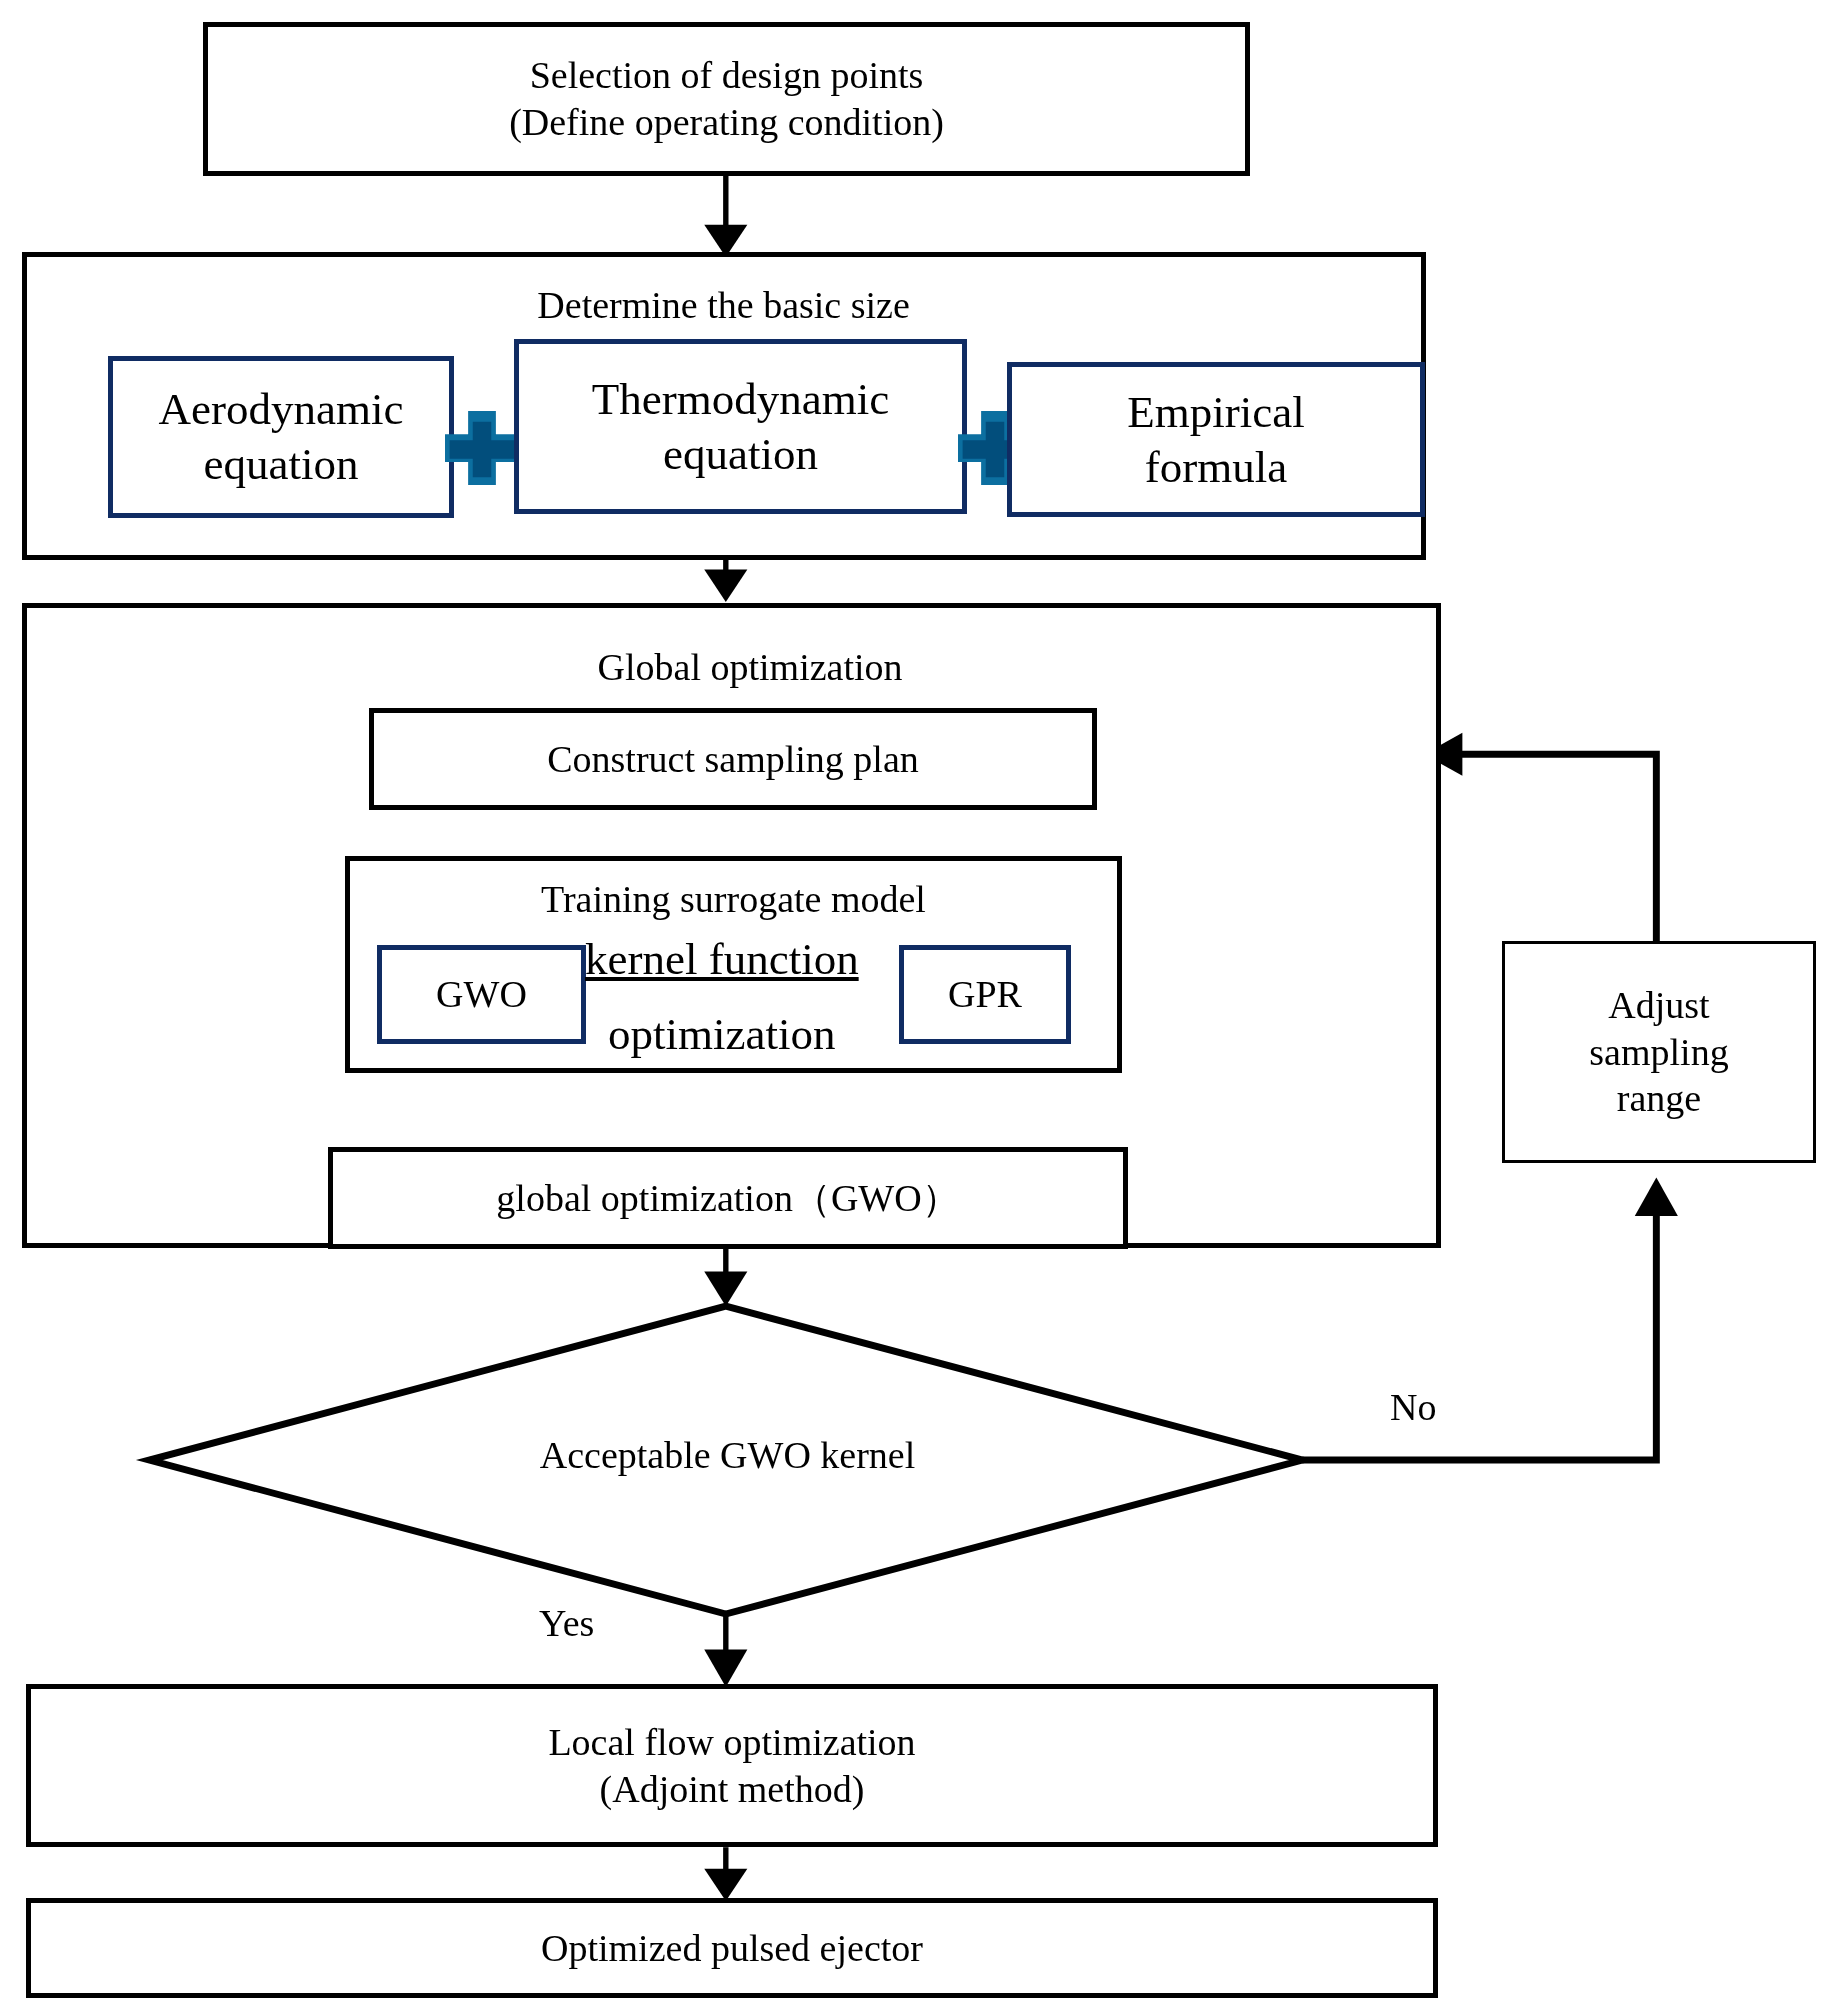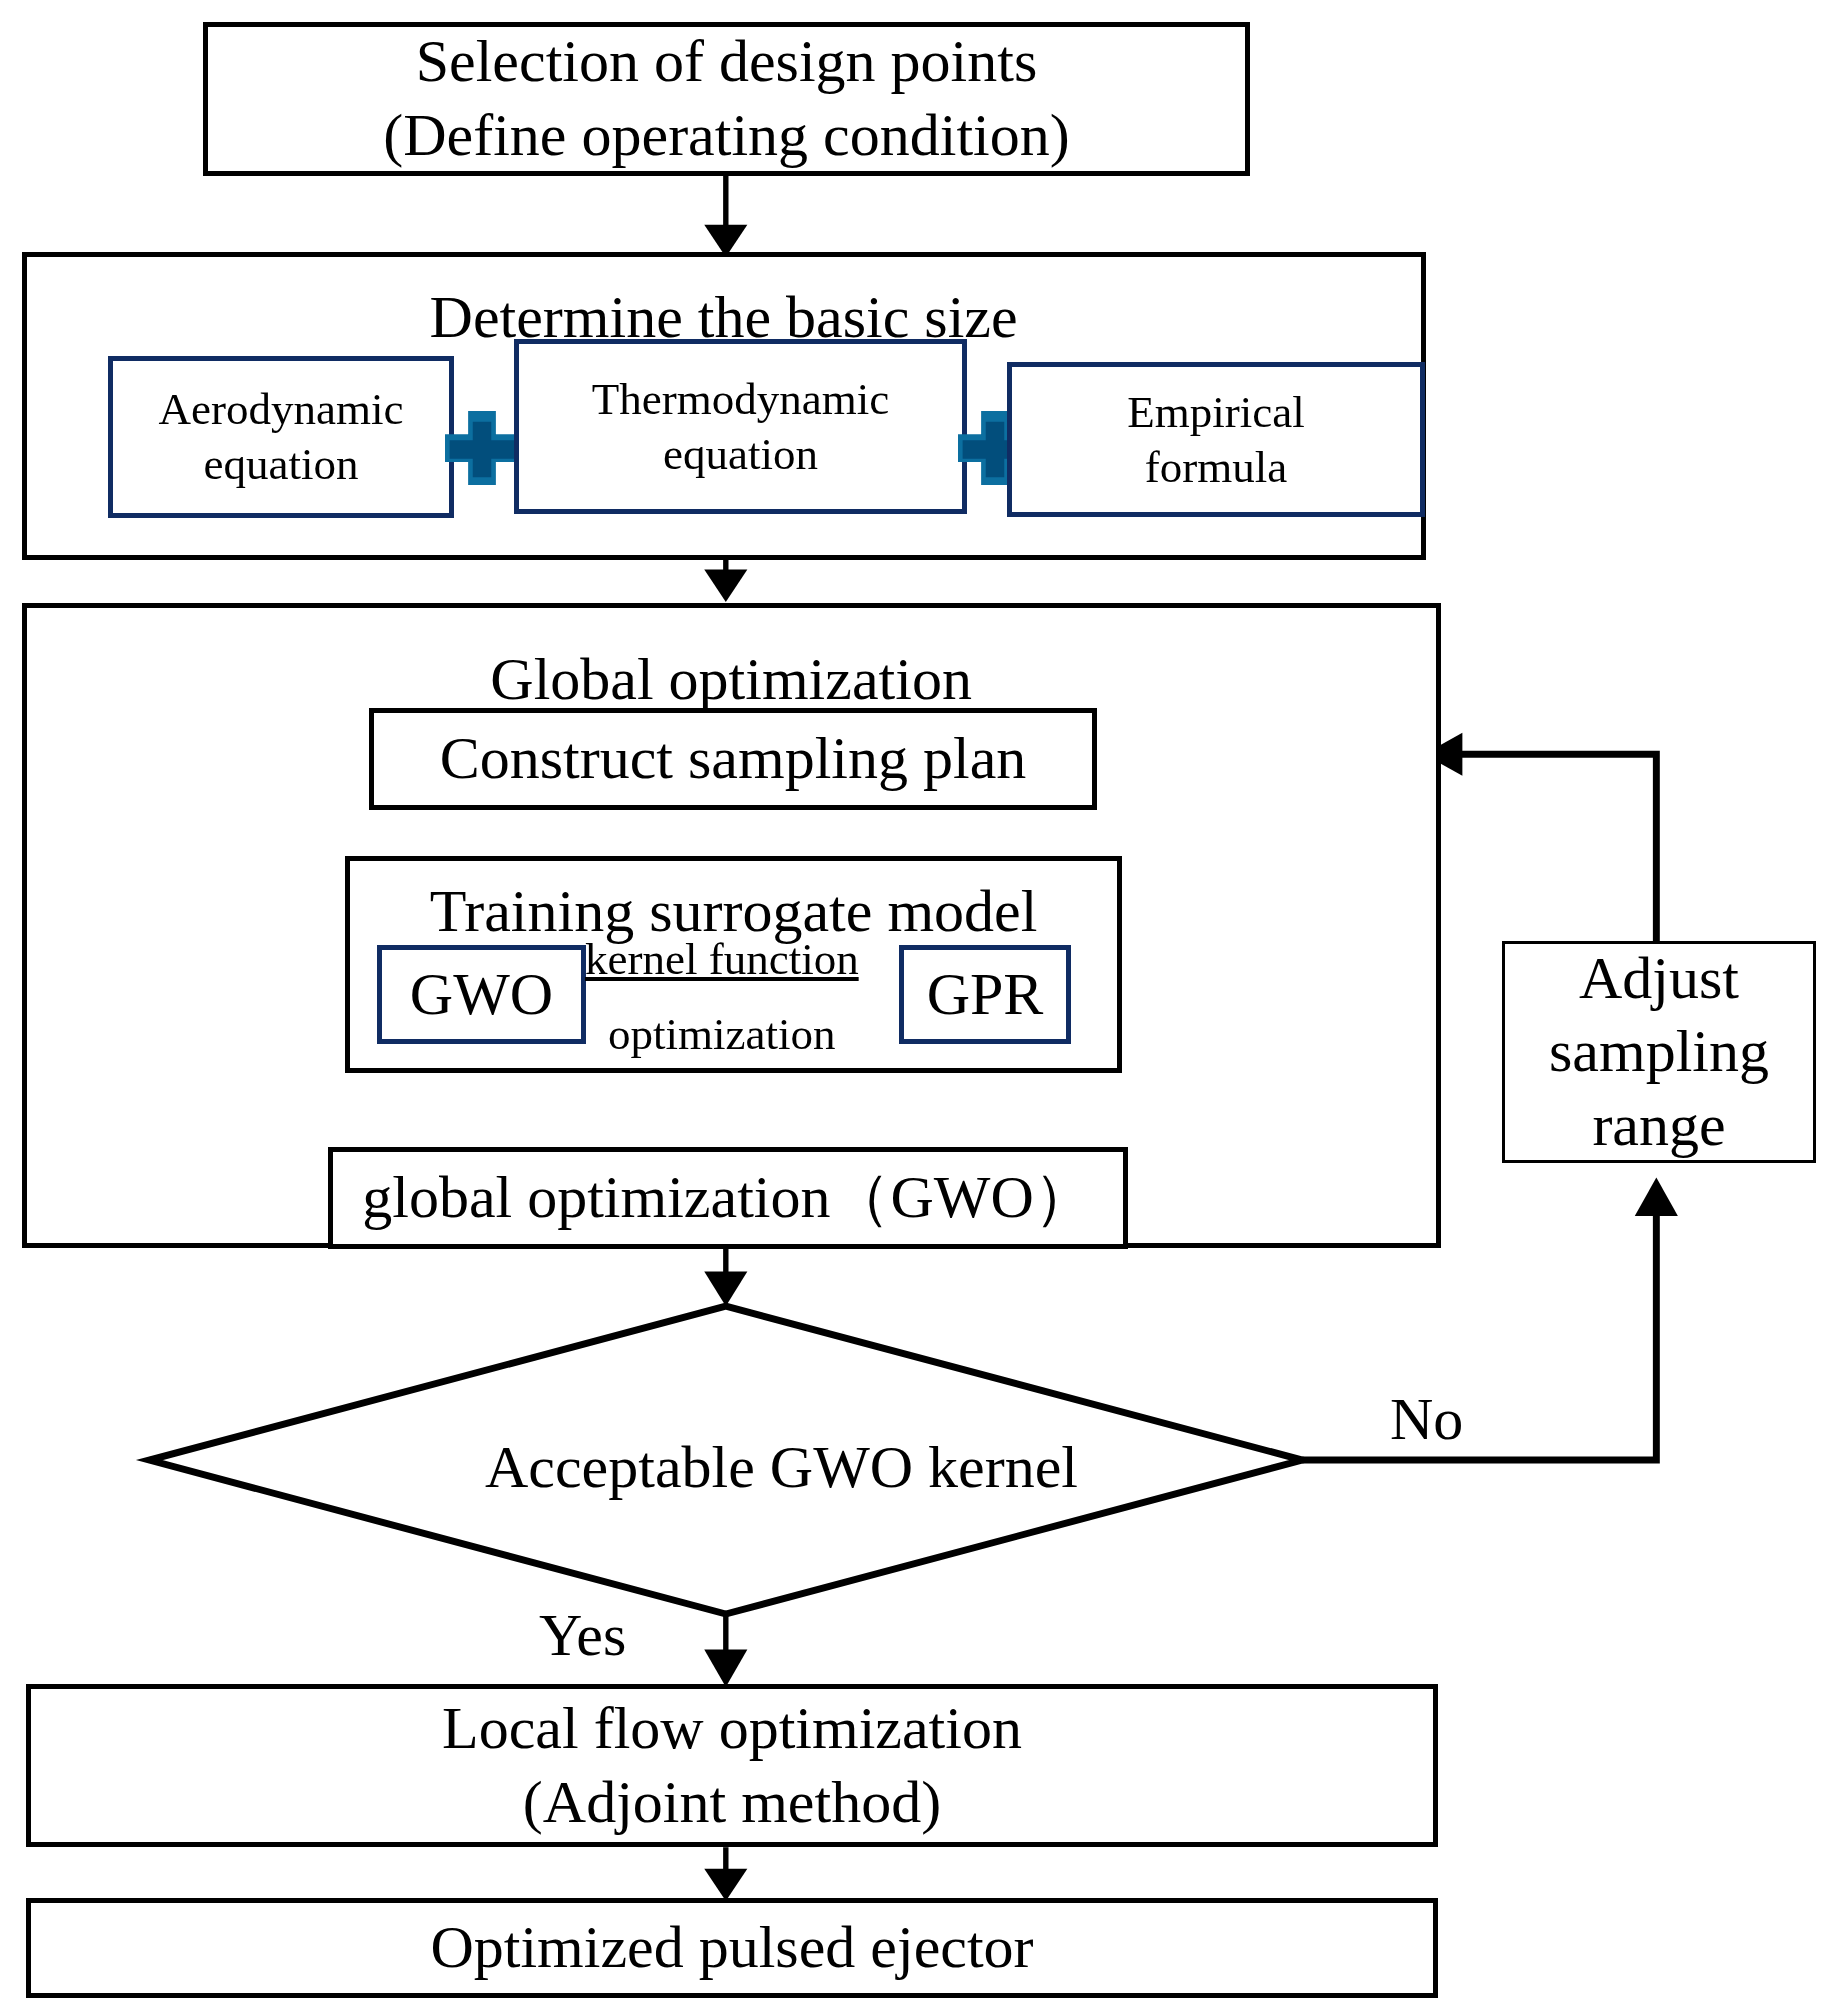--- a/index.html
+++ b/index.html
@@ -45,21 +45,21 @@
   }
   .ctitle {
     position: absolute;
     text-align: center;
     white-space: nowrap;
   }
   .lbl {
     position: absolute;
     white-space: nowrap;
   }
-  .fz-xl  { font-size: 60px; }
+  .fz-xl  { font-size: 38px; }
   .fz-lg  { font-size: 45px; }
   svg.overlay {
     position: absolute;
     left: 0;
     top: 0;
     width: 1848px;
     height: 2005px;
     pointer-events: none;
   }
   .plus {
@@ -177,21 +177,21 @@
     </svg>
   </div>
 
   <div class="node navy multiline fz-lg" style="left:1007px; top:362px; width:418px; height:155px;">
     <div>Empirical</div>
     <div>formula</div>
   </div>
 
   <div class="container" style="left:21.6px; top:603px; width:1419px; height:645px;">
   </div>
-  <div class="ctitle fz-xl" style="left:21.6px; top:645px; width:1419px;">Global optimization</div>
+  <div class="ctitle fz-xl" style="left:21.6px; top:645px; width:1419px;padding-left:19px;">Global optimization</div>
 
   <div class="node blk fz-xl" style="left:369px; top:708px; width:728px; height:102px;">Construct sampling plan</div>
 
   <div class="container" style="left:345px; top:856px; width:777px; height:217px;">
   </div>
   <div class="ctitle fz-xl" style="left:345px; top:877px; width:777px;">Training surrogate model</div>
 
   <div class="node navy fz-xl" style="left:377px; top:945px; width:209px; height:99px;">GWO</div>
 
   <div class="lbl fz-lg" style="left:585px; top:933px;text-decoration:underline;">kernel function</div>

